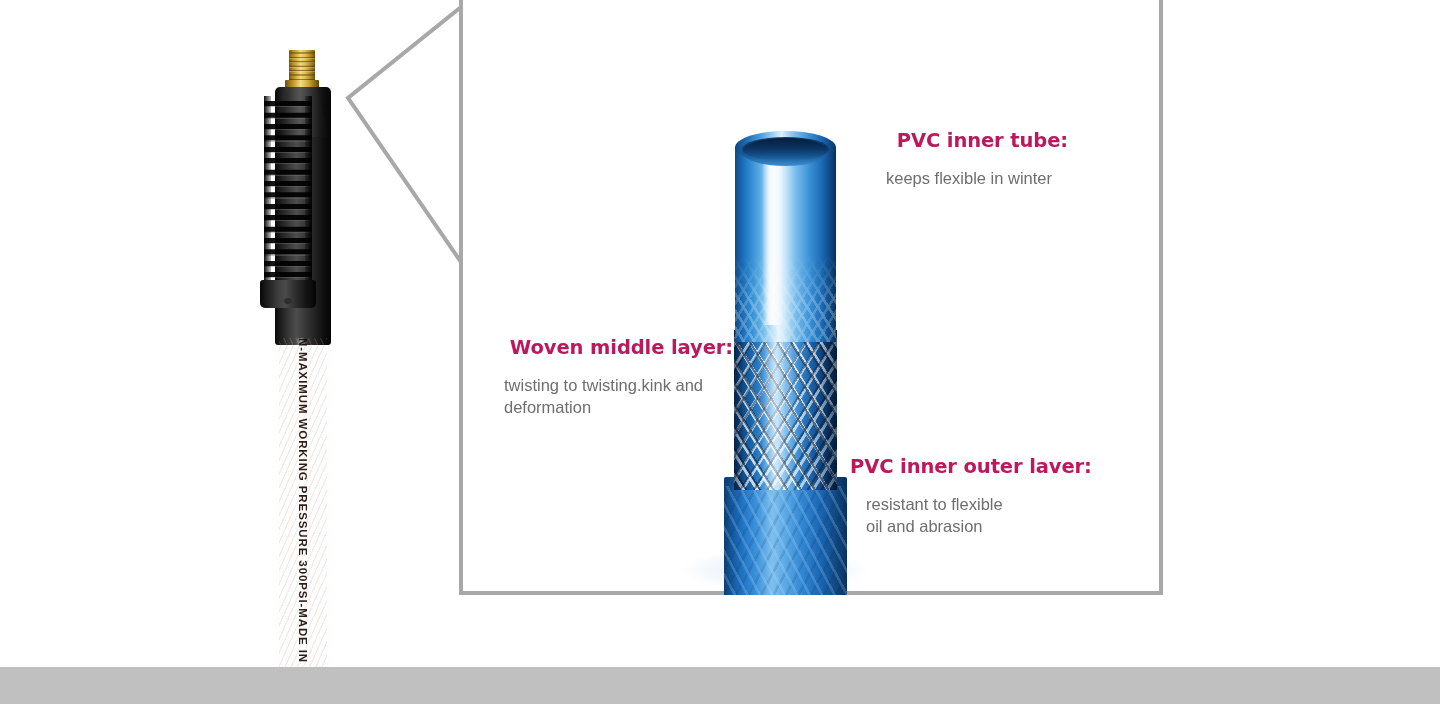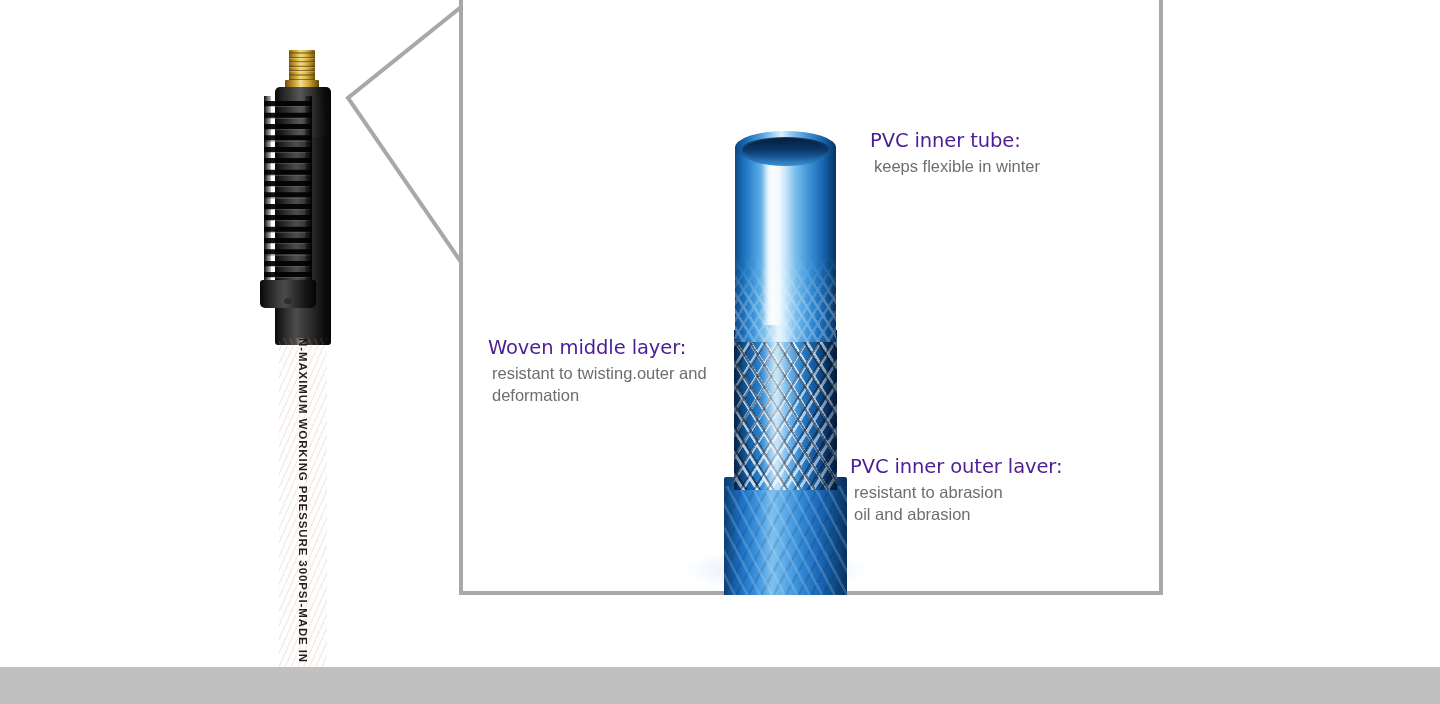--- a/index.html
+++ b/index.html
@@ -56,34 +56,35 @@
     background: transparent;
     box-sizing: border-box;
   }
 
   
   .callout {
     position: absolute;
   }
   .callout-title {
     font-family: "DejaVu Sans", sans-serif;
-    font-weight: normal;
+    font-weight: bold;
     font-size: 19.5px;
-    color: #4c1d95;
+    color: #be185d;
     letter-spacing: -0.1px;
     line-height: 1.18;
     margin: 0 0 2px 0;
     white-space: nowrap;
+    text-align: right;
   }
   .callout-body {
     font-family: "Liberation Sans", sans-serif;
     font-size: 16.5px;
     color: #6e6e6e;
     line-height: 1.33;
-    margin: 4px;
+    margin: 16px;
   }
   .callout-body .line { display: block; white-space: nowrap; }
 
   #callout-inner-tube { left: 870px; top: 129px; }
   #callout-middle-layer { left: 488px; top: 336px; width: 245px; }
   #callout-middle-layer .callout-body .line { white-space: normal; }
   #callout-outer-layer { left: 850px; top: 455px; }
 
   
   .red-hose-assembly {
@@ -632,27 +633,27 @@
   <div class="callout" id="callout-inner-tube">
     <p class="callout-title">PVC inner tube:</p>
     <p class="callout-body">
       <span class="line">keeps flexible in winter</span>
     </p>
   </div>
 
   <div class="callout" id="callout-middle-layer">
     <p class="callout-title">Woven middle layer:</p>
     <p class="callout-body">
-      <span class="line">resistant to twisting.outer and deformation</span>
+      <span class="line">twisting to twisting.kink and deformation</span>
     </p>
   </div>
 
   <div class="callout" id="callout-outer-layer">
     <p class="callout-title">PVC inner outer laver:</p>
     <p class="callout-body">
-      <span class="line">resistant to abrasion</span>
+      <span class="line">resistant to flexible</span>
       <span class="line">oil and abrasion</span>
     </p>
   </div>
 
   <div class="floor-bar"></div>
 
 </div>
 
 </body></html>

